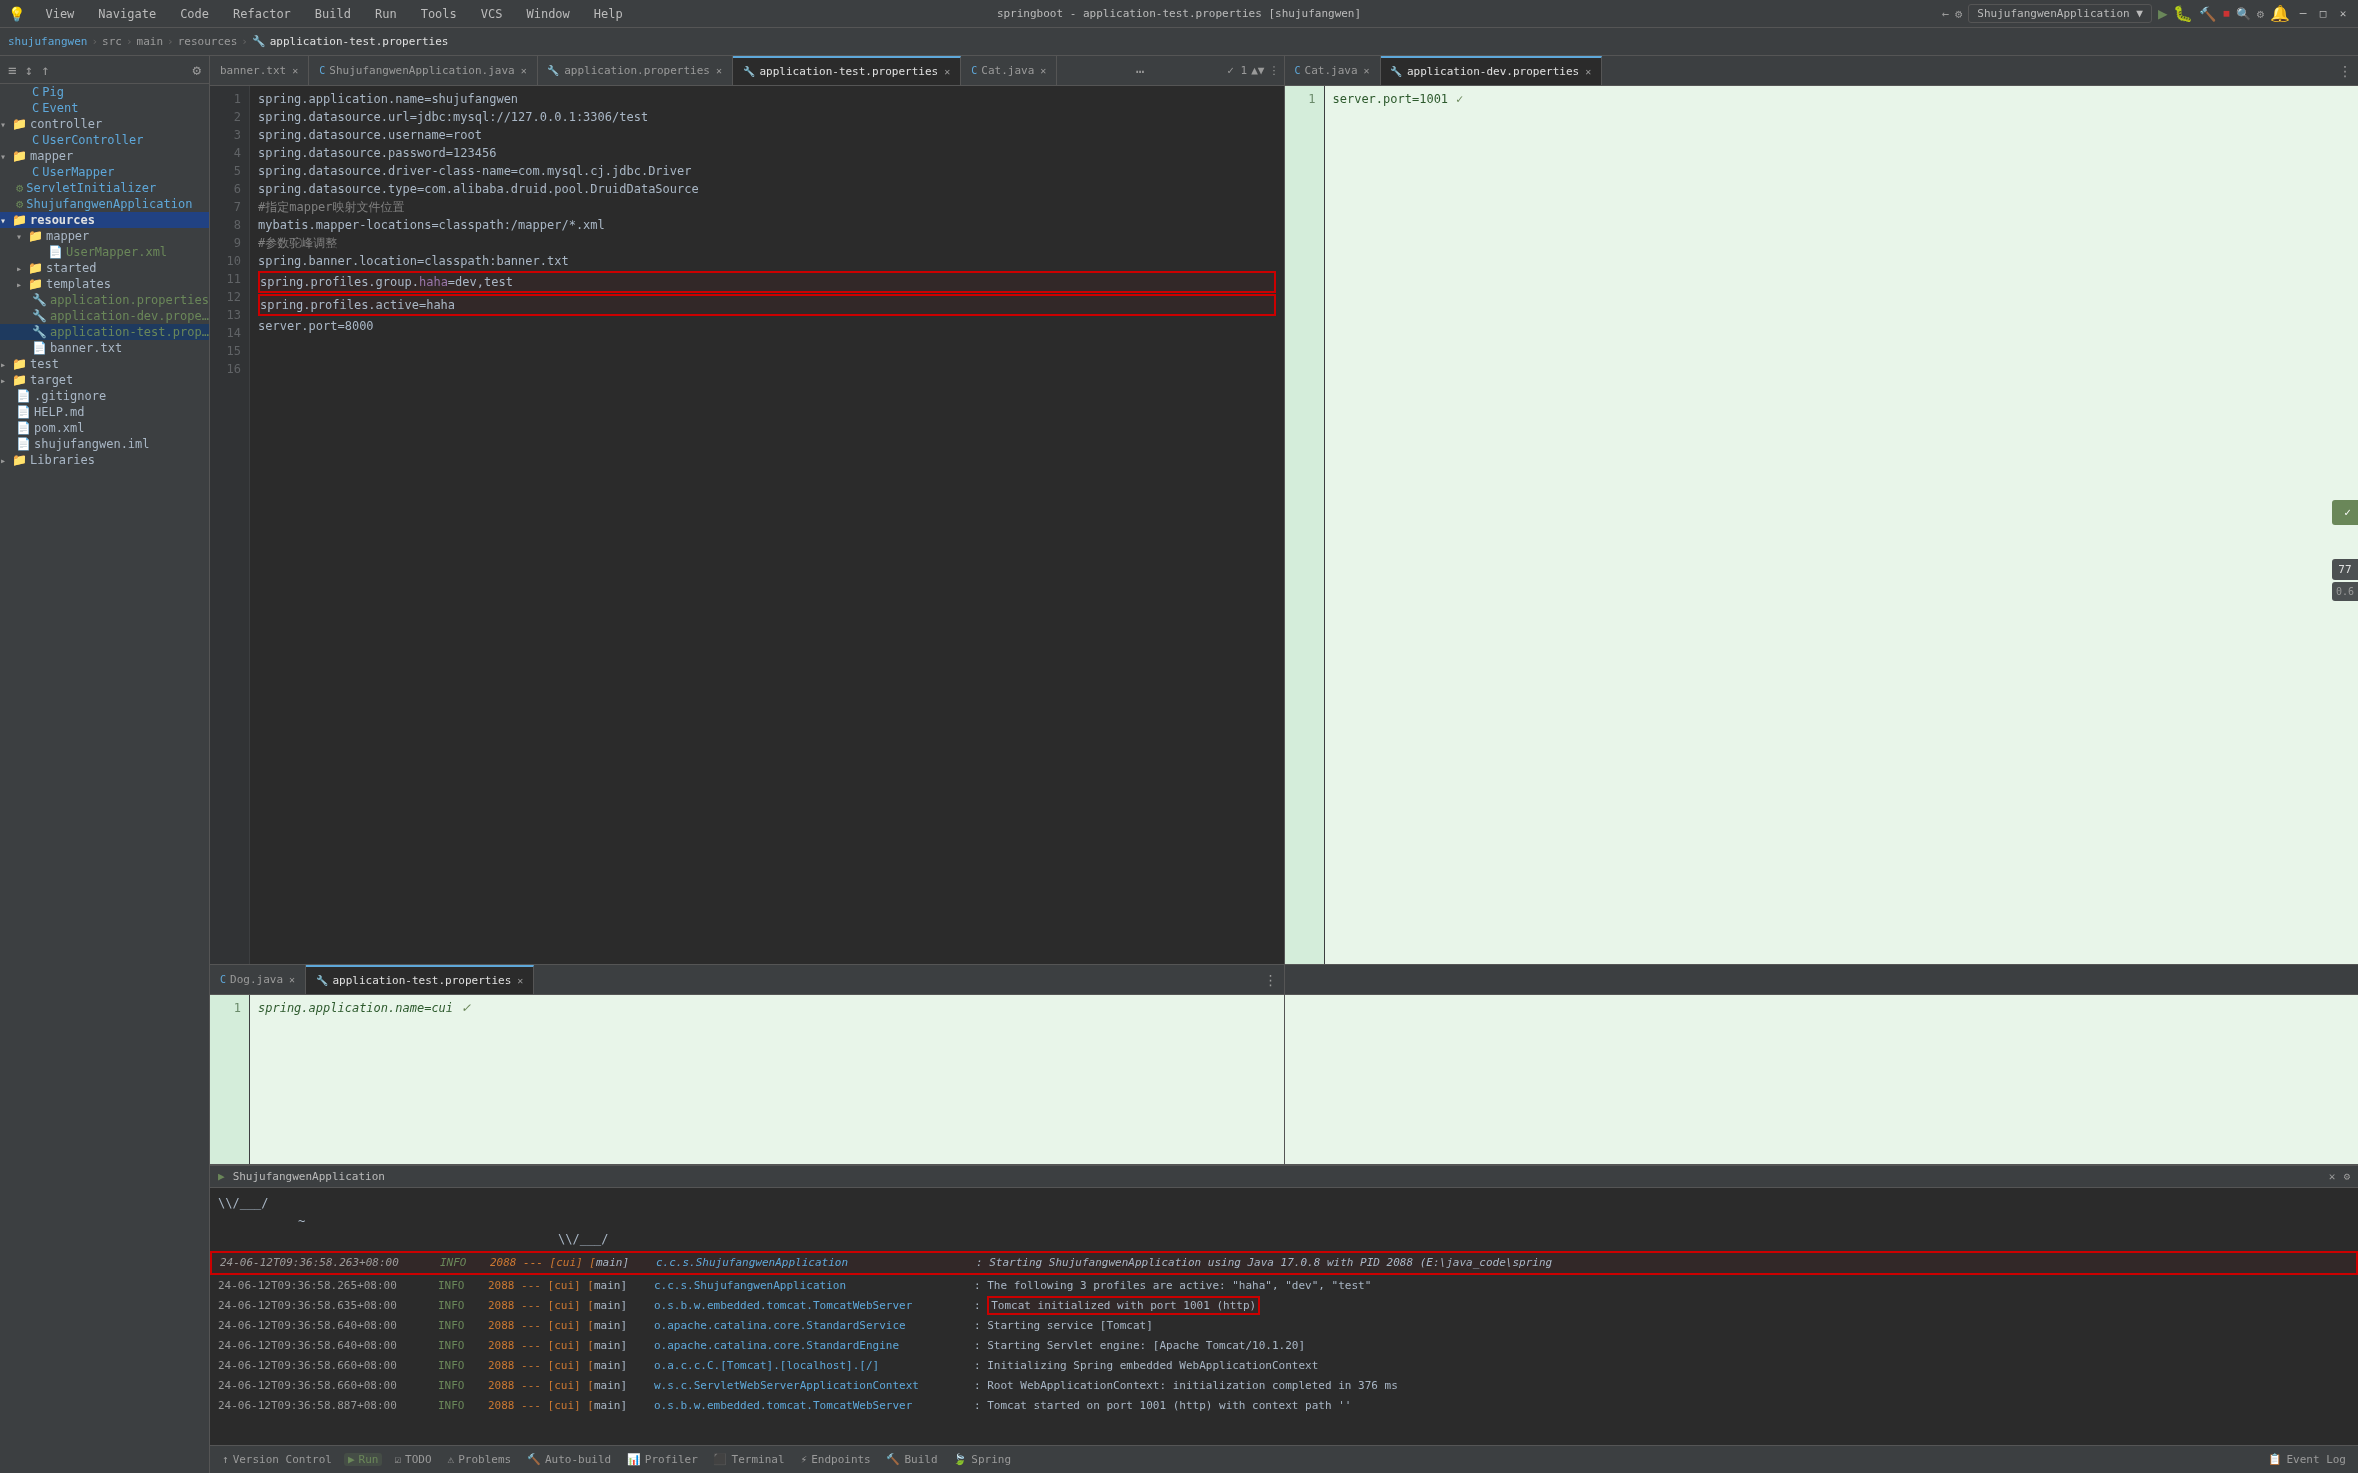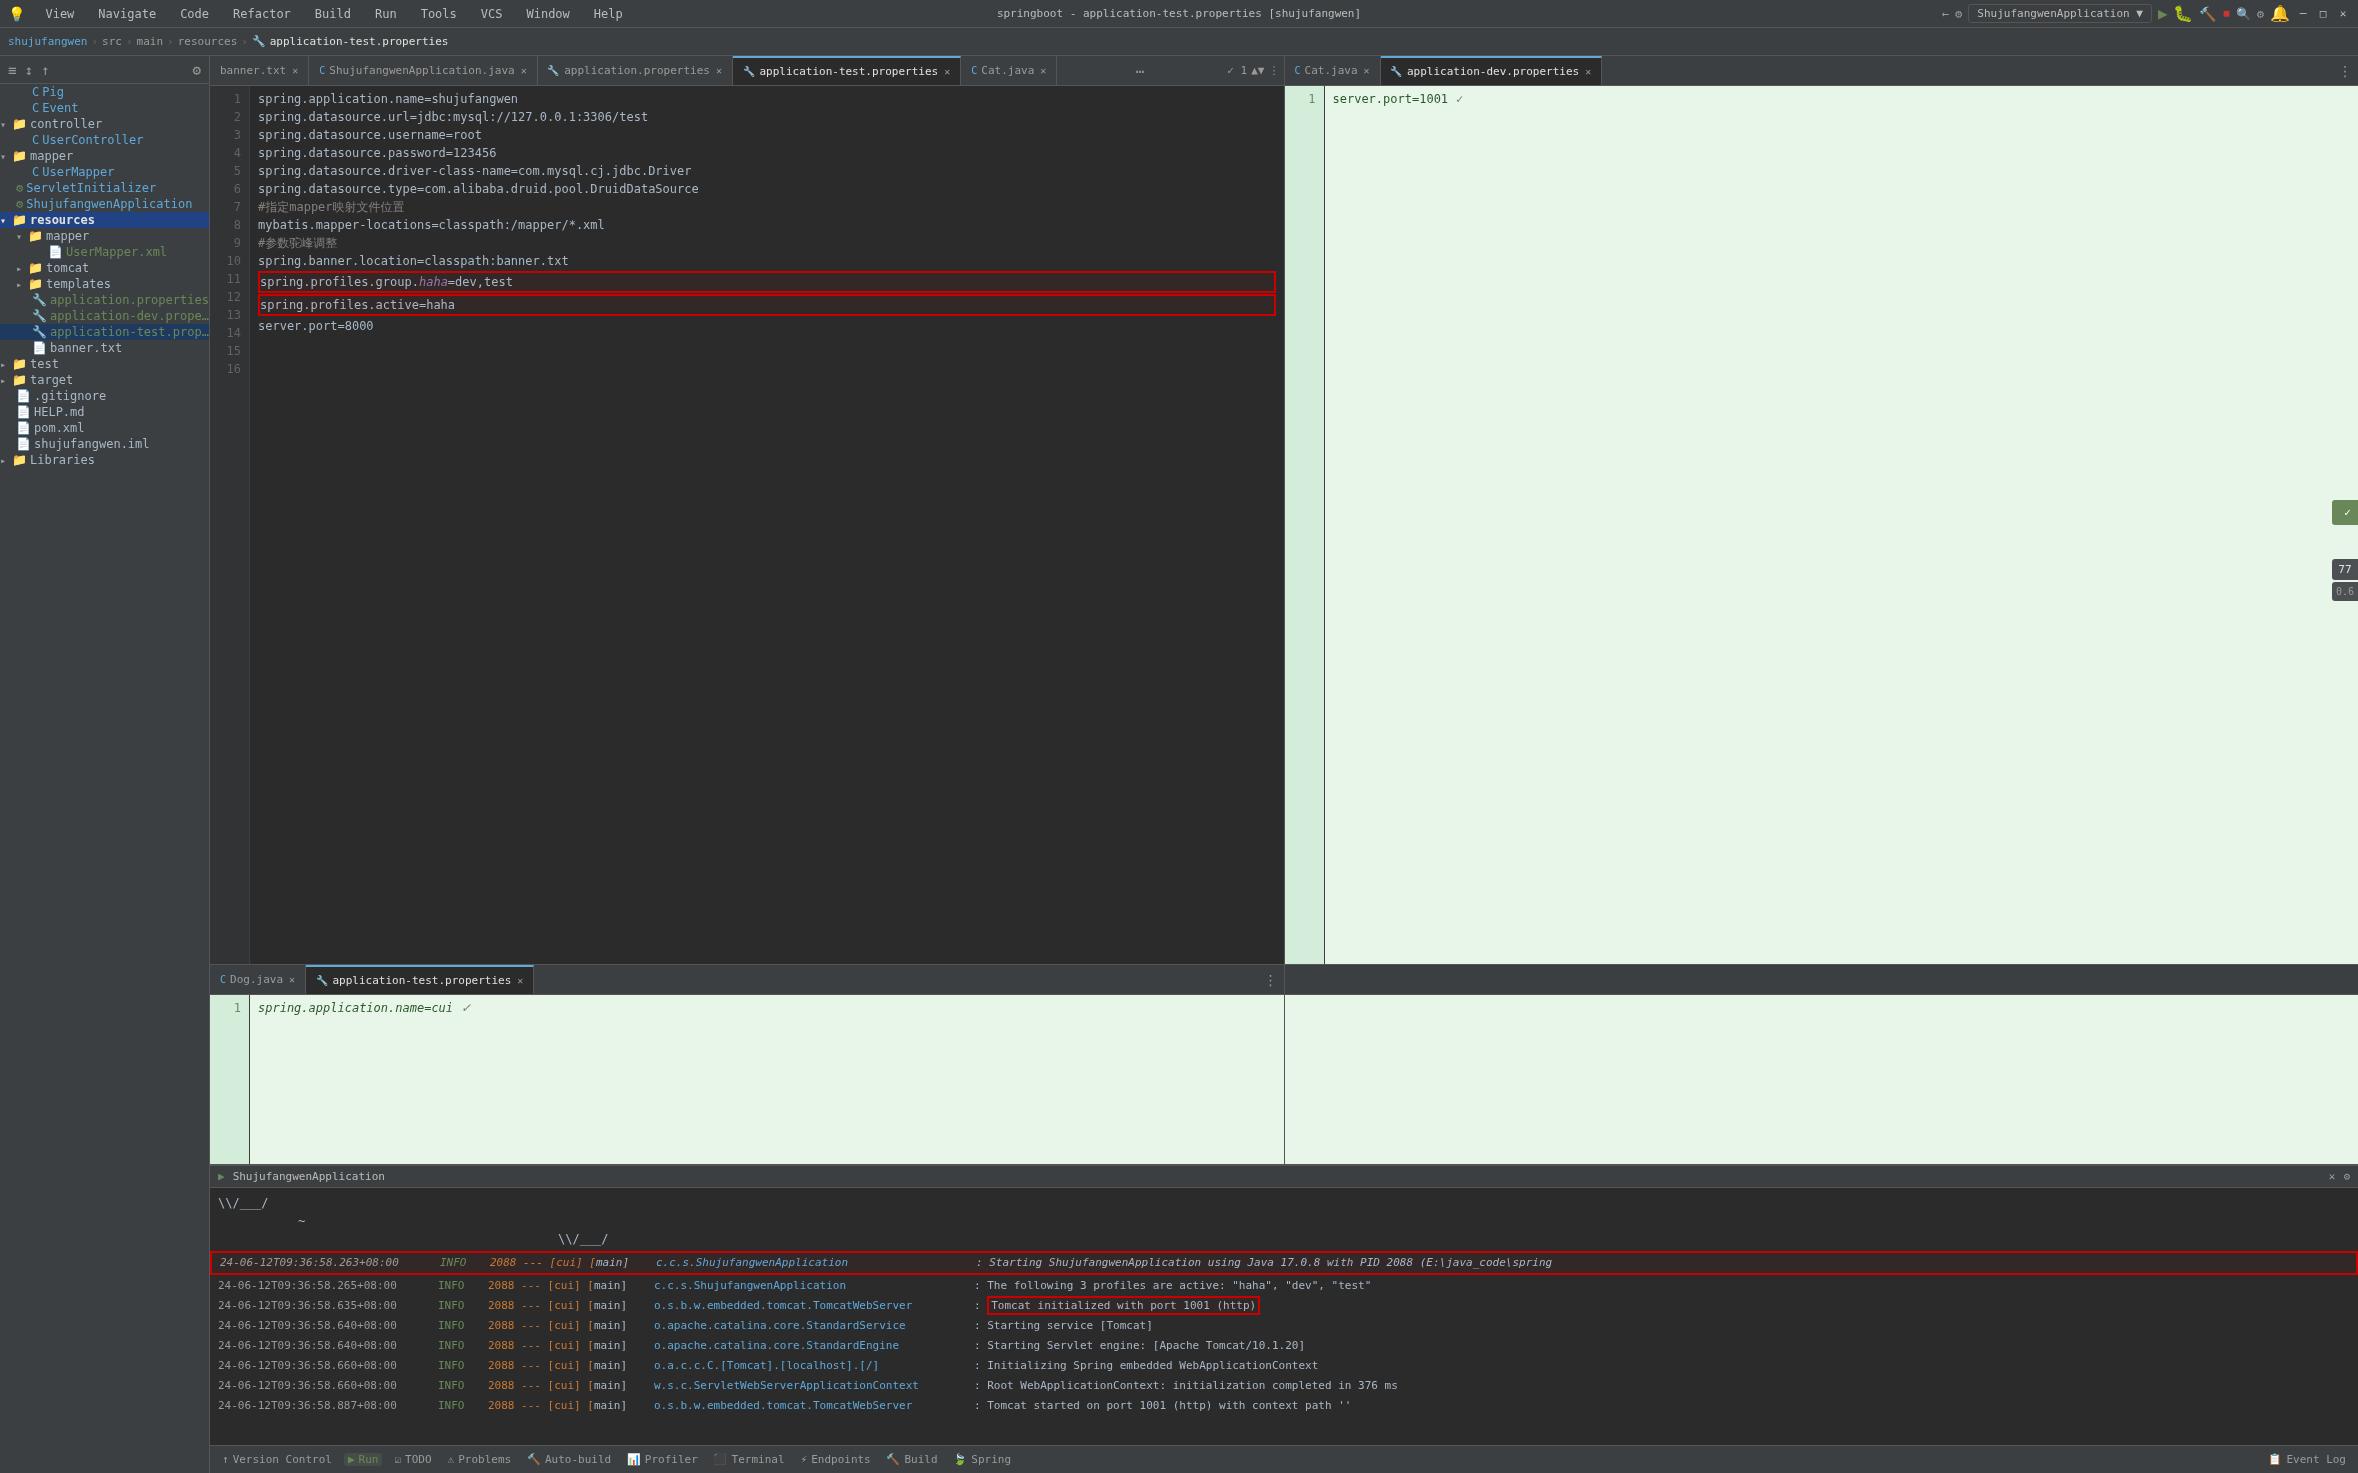--- a/index.html
+++ b/index.html
@@ -198,21 +198,21 @@
           <span class="tree-indent"></span>
             <span class="tree-indent"></span>
             <span class="tree-indent"></span>
           <span class="tree-icon" style="color:#cc7832;">📄</span>
           <span class="tree-label green">UserMapper.xml</span>
         </div>
         <div class="tree-item">
           <span class="tree-indent"></span>
           <span class="tree-arrow">▸</span>
           <span class="tree-icon">📁</span>
-          <span class="tree-label folder">tomcat</span>
+          <span class="tree-label folder">started</span>
         </div>
         <div class="tree-item">
           <span class="tree-indent"></span>
           <span class="tree-arrow">▸</span>
           <span class="tree-icon">📁</span>
           <span class="tree-label folder">templates</span>
         </div>
         <div class="tree-item">
           <span class="tree-indent"></span>
             <span class="tree-indent"></span>
@@ -361,21 +361,21 @@
                 <div class="code-line">
                   <span class="code-text c-normal">mybatis.mapper-locations=classpath:/mapper/*.xml</span>
                 </div>
                 <div class="code-line">
                   <span class="code-text c-comment">#参数驼峰调整</span>
                 </div>
                 <div class="code-line">
                   <span class="code-text c-normal">spring.banner.location=classpath:banner.txt</span>
                 </div>
                 <div class="code-line" style="border: 2px solid #cc0000; background: rgba(200,0,0,0.05); margin:1px 0;">
-                  <span class="code-text c-normal">spring.profiles.group.<span style="font-style:italic; color:#9876aa;">haha</span>=dev,test</span>
+                  <span class="code-text c-normal">spring.profiles.group.<span style="color:#9876aa;">haha</span>=dev,test</span>
                 </div>
                 <div class="code-line" style="border: 2px solid #cc0000; background: rgba(200,0,0,0.05); margin:1px 0;">
                   <span class="code-text c-normal">spring.profiles.active=haha</span>
                 </div>
                 <div class="code-line">
                   <span class="code-text c-normal">server.port=8000</span>
                 </div>
                 <div class="code-line">
                   <span class="code-text c-normal"></span>
                 </div>

